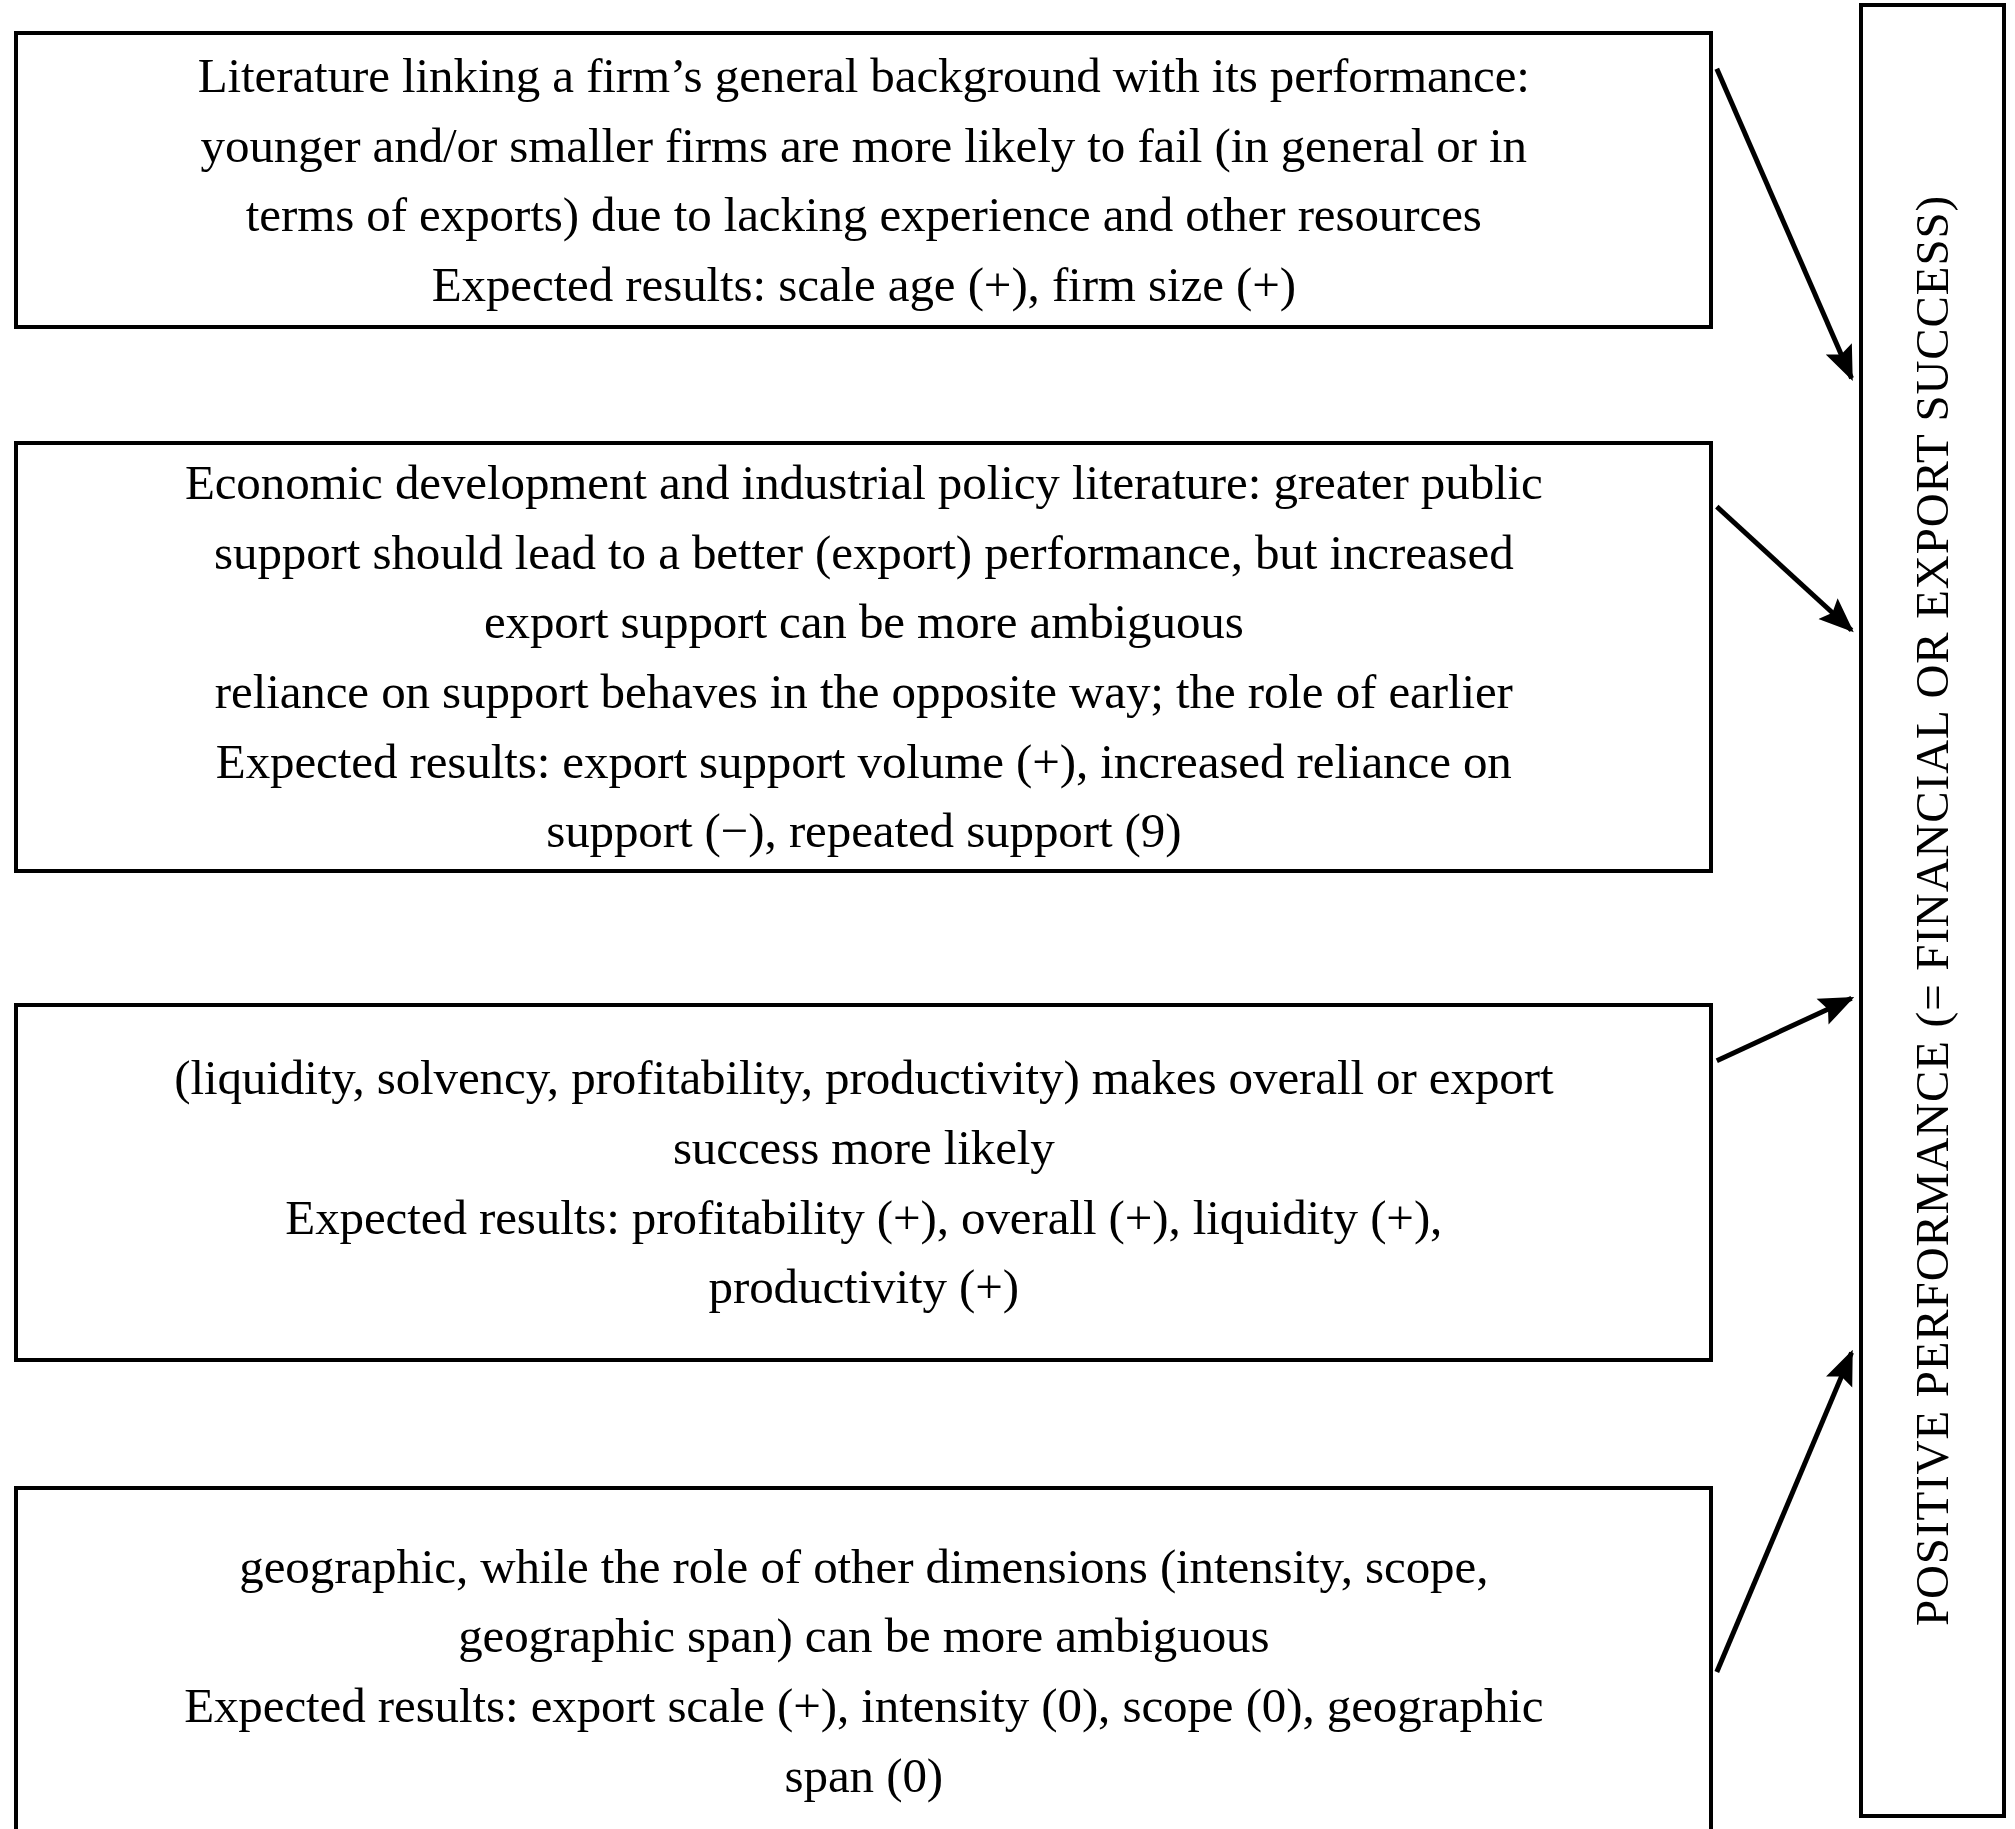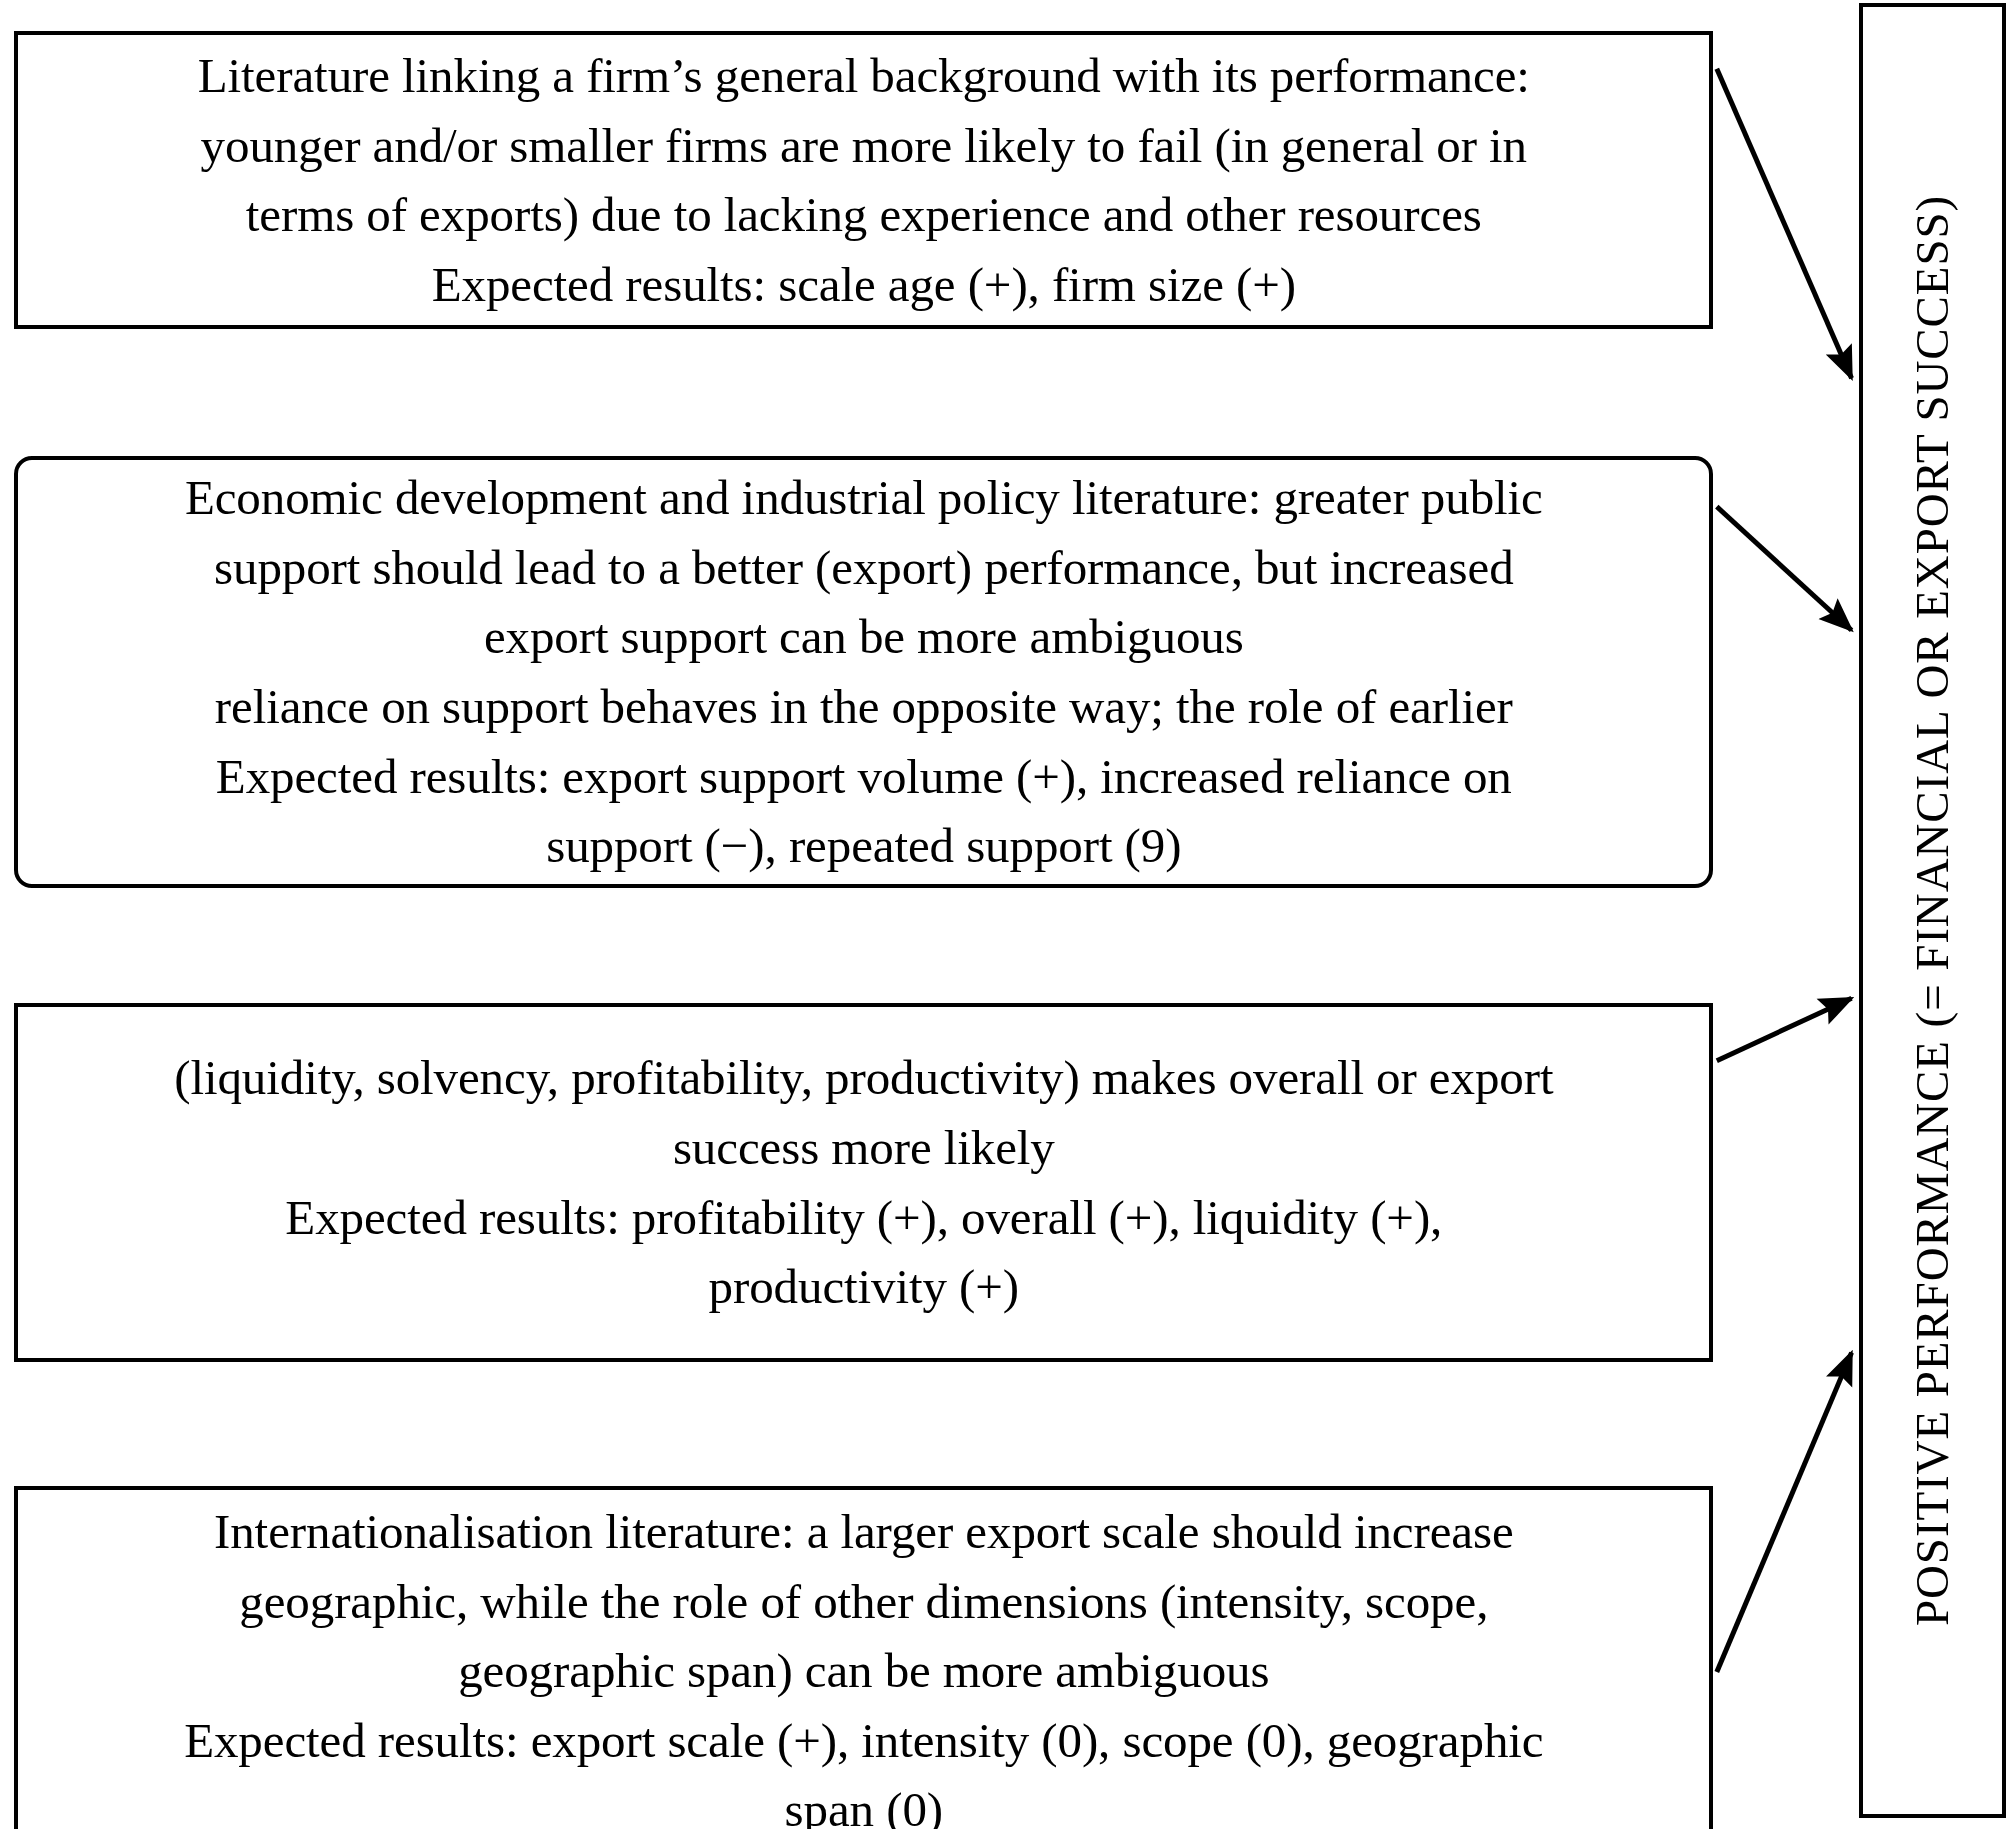--- a/index.html
+++ b/index.html
@@ -37,21 +37,21 @@
   .lit-line {
     display: block;
     width: 100%;
     text-align: center;
     font-size: 49px;
     line-height: 1.42;
     letter-spacing: -0.1px;
     white-space: nowrap;
   }
   #box-1 { top: 3.1px;    height: 298px; }
-  #box-2 { top: 428px;  height: 432px; border-radius: 18px; }
+  #box-2 { top: 413px;  height: 432px; }
   #box-3 { top: 975px; height: 359px; }
   #box-4 { top: 1458px; height: 370px; }
 
   
   #outcome-panel {
     position: absolute;
     left: 1859px;
     top: 3.1px;
     width: 147px;
     height: 1815px;
@@ -104,21 +104,20 @@
   </div>
 
   <div class="lit-box" id="box-3">
     <span class="lit-line">(liquidity, solvency, profitability, productivity) makes overall or export</span>
     <span class="lit-line">success more likely</span>
     <span class="lit-line">Expected results: profitability (+), overall (+), liquidity (+),</span>
     <span class="lit-line">productivity (+)</span>
   </div>
 
   <div class="lit-box" id="box-4">
-    <span class="lit-line">Internationalisation literature: a larger export scale should increase</span>
     <span class="lit-line">geographic, while the role of other dimensions (intensity, scope,</span>
     <span class="lit-line">geographic span) can be more ambiguous</span>
     <span class="lit-line">Expected results: export scale (+), intensity (0), scope (0), geographic</span>
     <span class="lit-line">span (0)</span>
   </div>
 
   <div id="outcome-panel">
     <span id="outcome-label">POSITIVE PERFORMANCE (= FINANCIAL OR EXPORT SUCCESS)</span>
   </div>
 

